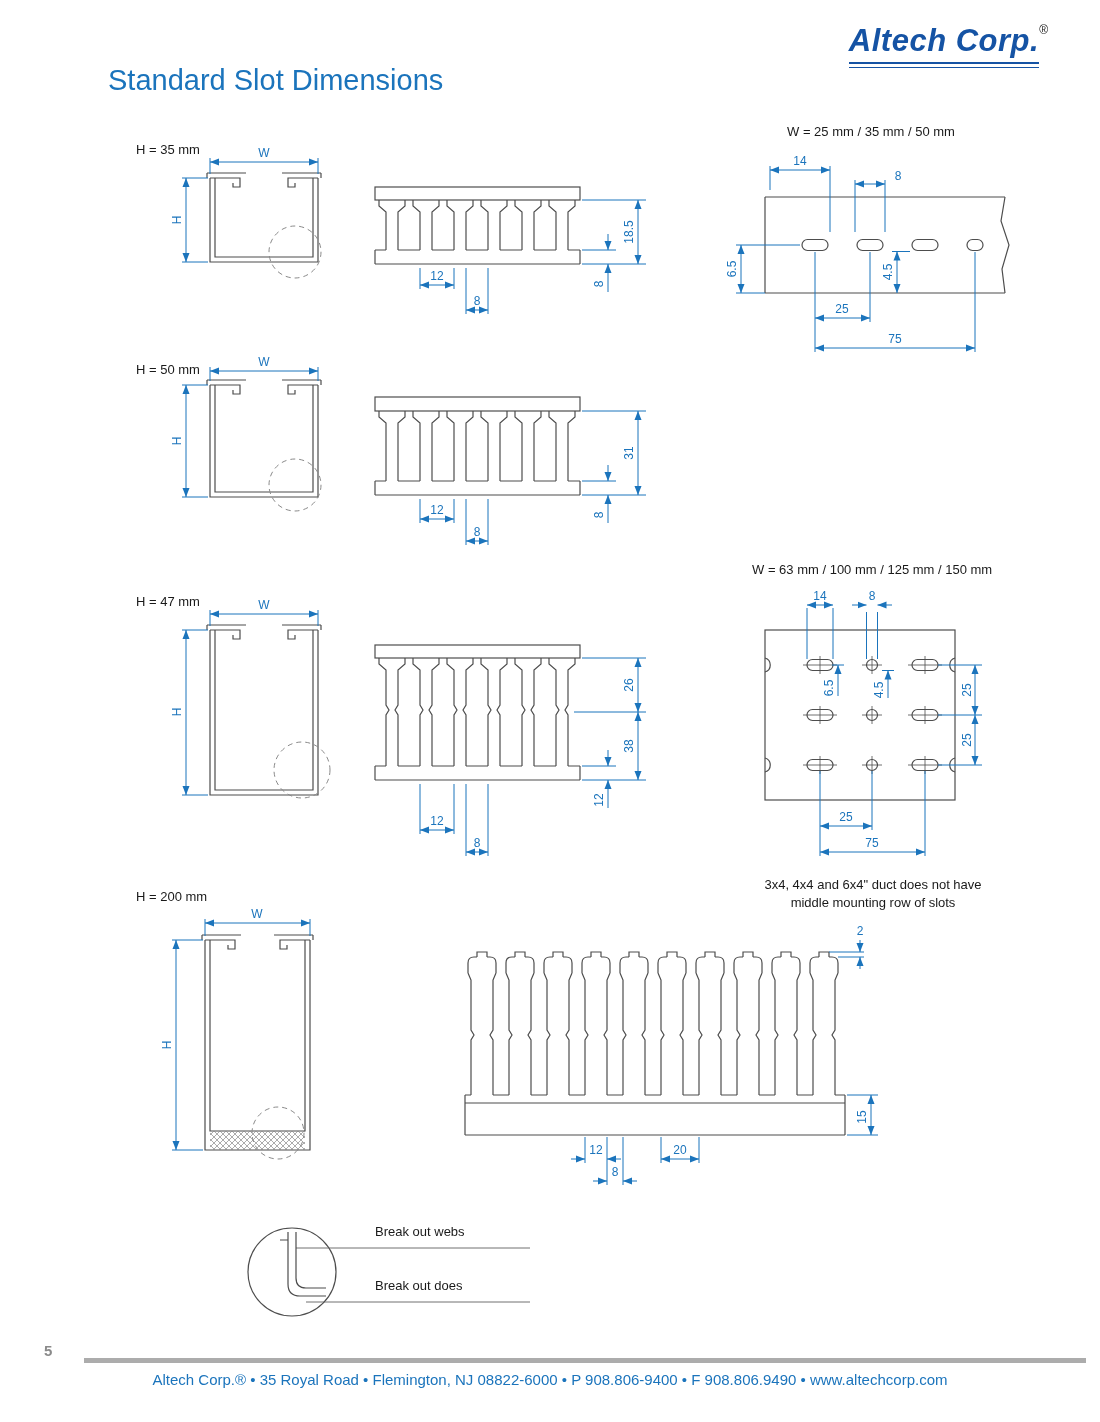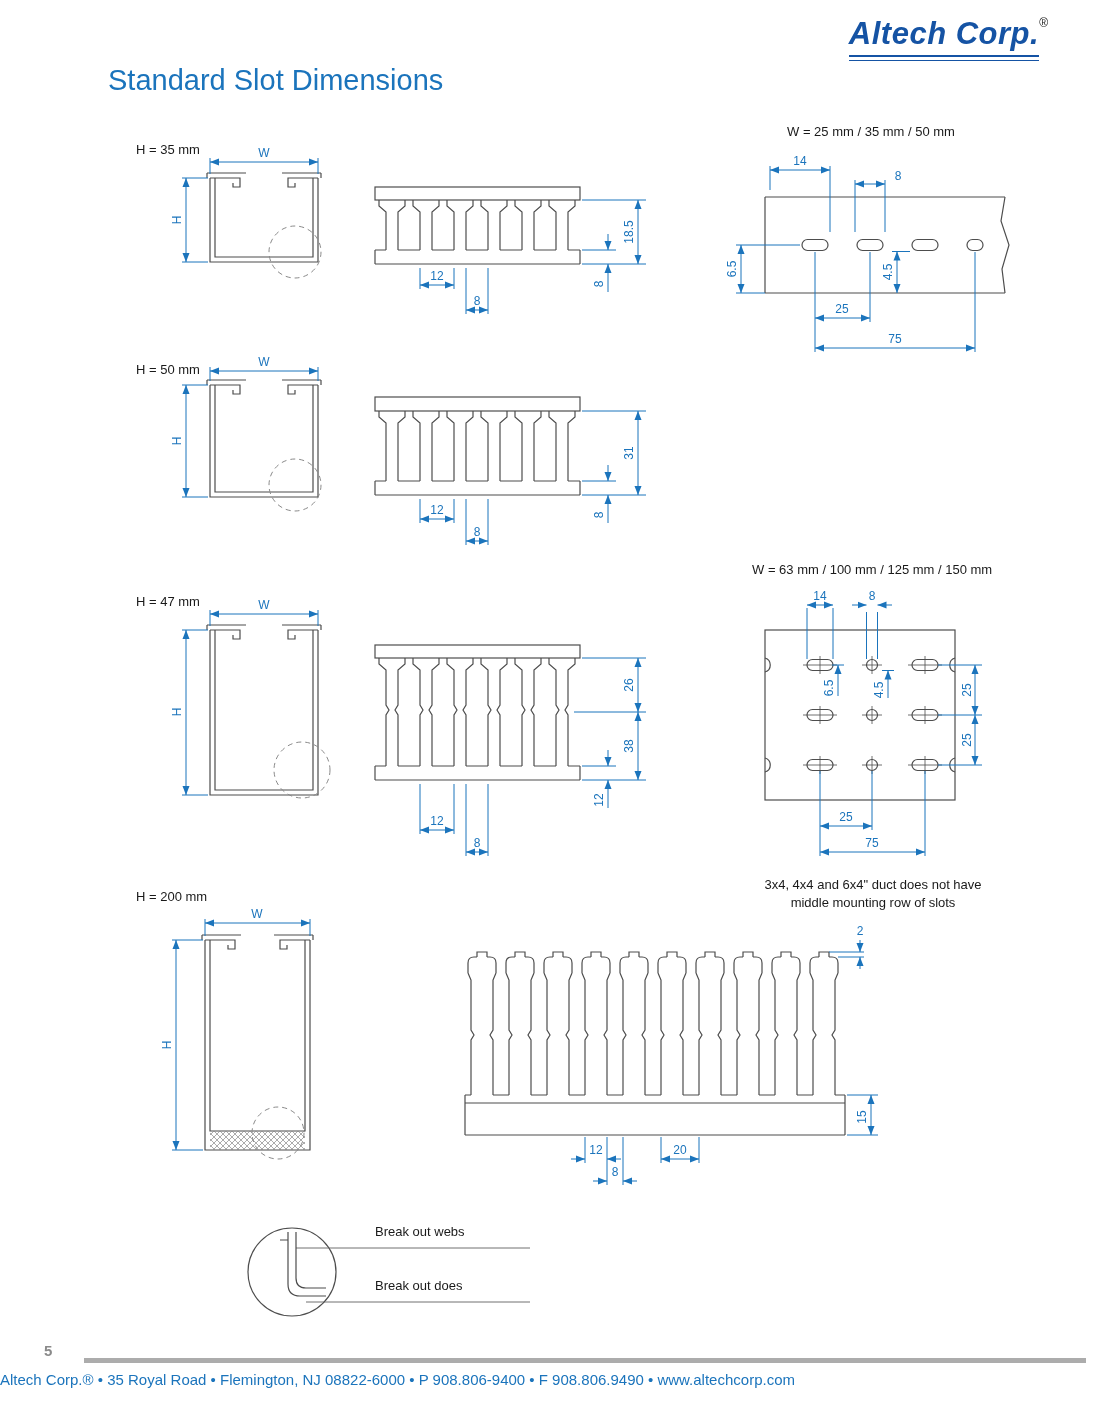--- a/index.html
+++ b/index.html
@@ -1,33 +1,33 @@
 <!DOCTYPE html>
 <html><head>
 <meta charset="utf-8">
 <style>
   html,body{margin:0;padding:0;background:#fff;}
   #page{position:relative;width:1100px;height:1422px;background:#fff;overflow:hidden;
         font-family:"Liberation Sans",sans-serif;}
   
-  .logo{position:absolute;top:16px;right:52px;text-align:left;}
+  .logo{position:absolute;top:23px;right:52px;text-align:left;}
   .logo-inner{display:inline-block;position:relative;font-style:italic;font-weight:bold;
     font-size:31px;color:#1553a4;letter-spacing:.5px;padding-bottom:3px;
     border-bottom:2.5px solid #1553a4;}
   .logo-inner::after{content:"";position:absolute;left:0;right:0;bottom:-6px;height:1.5px;background:#1553a4;}
   .logo-reg{font-size:12px;color:#222;vertical-align:top;font-style:normal;font-weight:normal;}
   
   .page-title{position:absolute;left:108px;top:64px;font-size:29px;color:#1b74bc;}
   .lbl{position:absolute;font-size:13px;color:#1a1a1a;}
   .note{position:absolute;left:748px;top:876px;width:250px;text-align:center;
         font-size:13px;color:#1a1a1a;line-height:18px;}
   
   .page-num{position:absolute;left:44px;top:1342px;font-size:15px;font-weight:bold;color:#8a8a8a;}
   .footer-bar{position:absolute;left:84px;top:1358px;width:1002px;height:5px;background:#acacac;}
-  .footer-text{position:absolute;left:0;top:1371px;width:1100px;text-align:left;
+  .footer-text{position:absolute;left:0;top:1371px;width:1100px;text-align:center;
                font-size:15px;color:#1b74bc;}
   
   .dr{stroke:#4d4d4d;stroke-width:1.2;fill:none;}
   .crx{stroke:#4d4d4d;stroke-width:.8;fill:none;}
   .dl{stroke:#1b74bc;stroke-width:1;fill:none;}
   .dash{stroke:#8a8a8a;stroke-width:1;fill:none;stroke-dasharray:5 4;}
   .dt{font-family:"Liberation Sans",sans-serif;font-size:12px;fill:#1b74bc;}
   svg{position:absolute;overflow:visible;}
 </style>
 </head>

